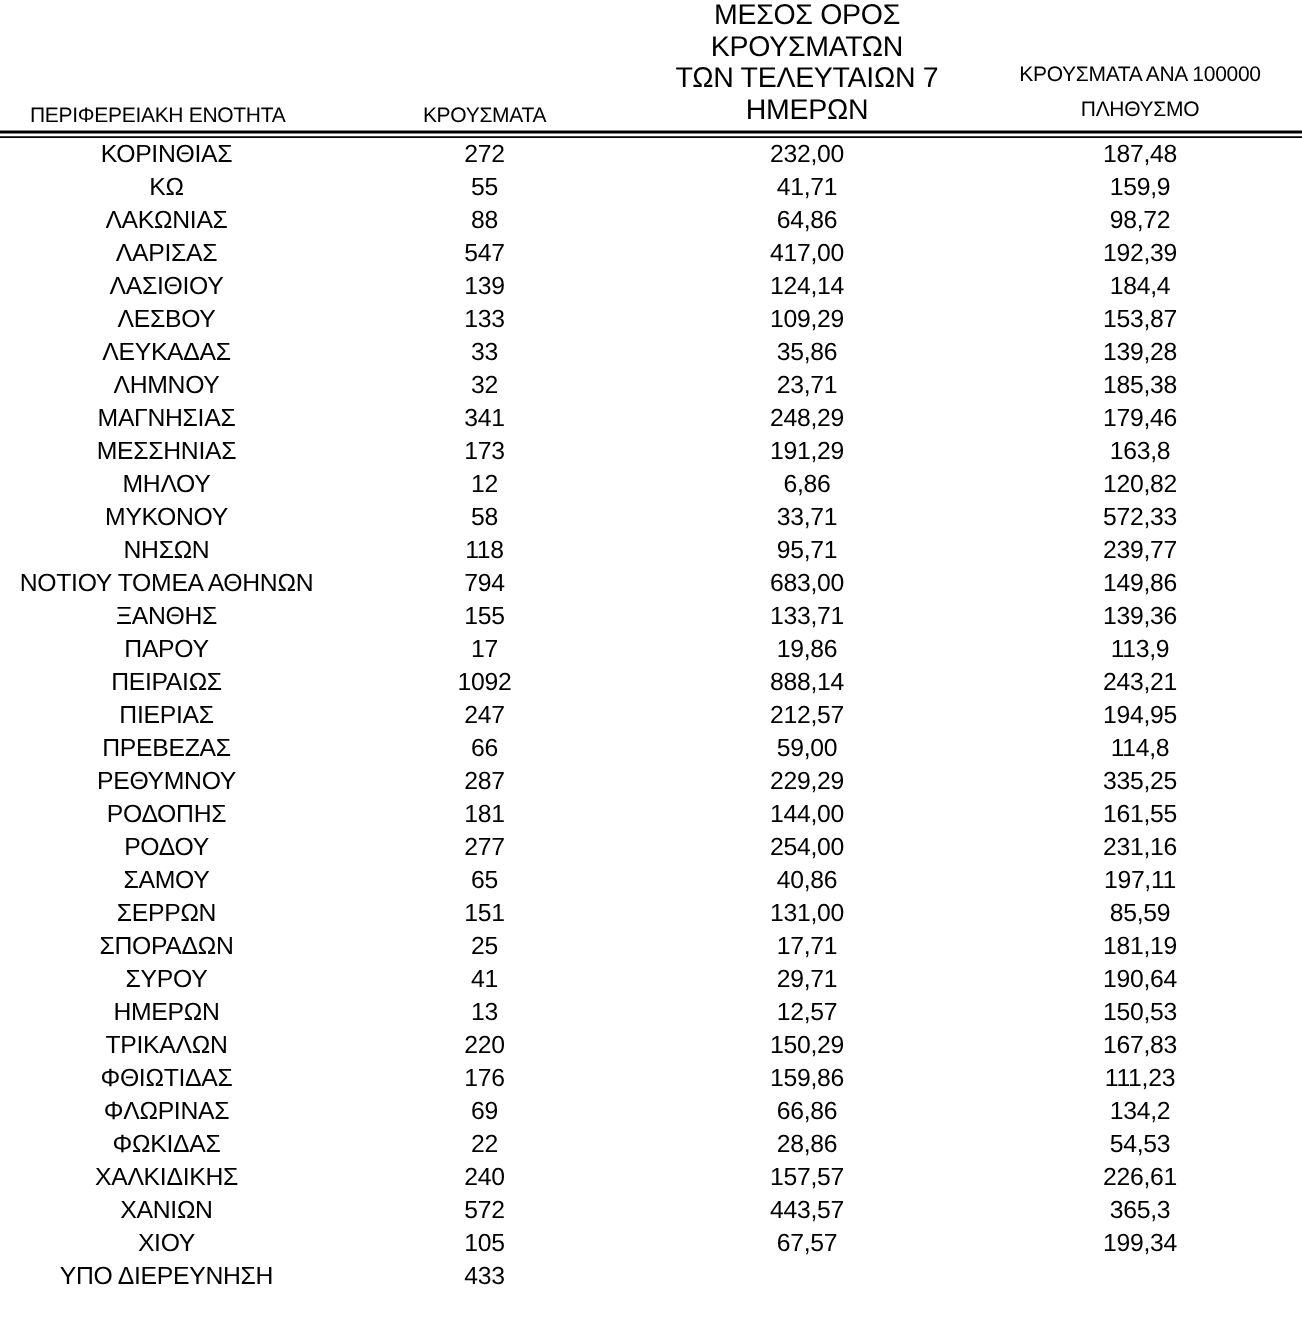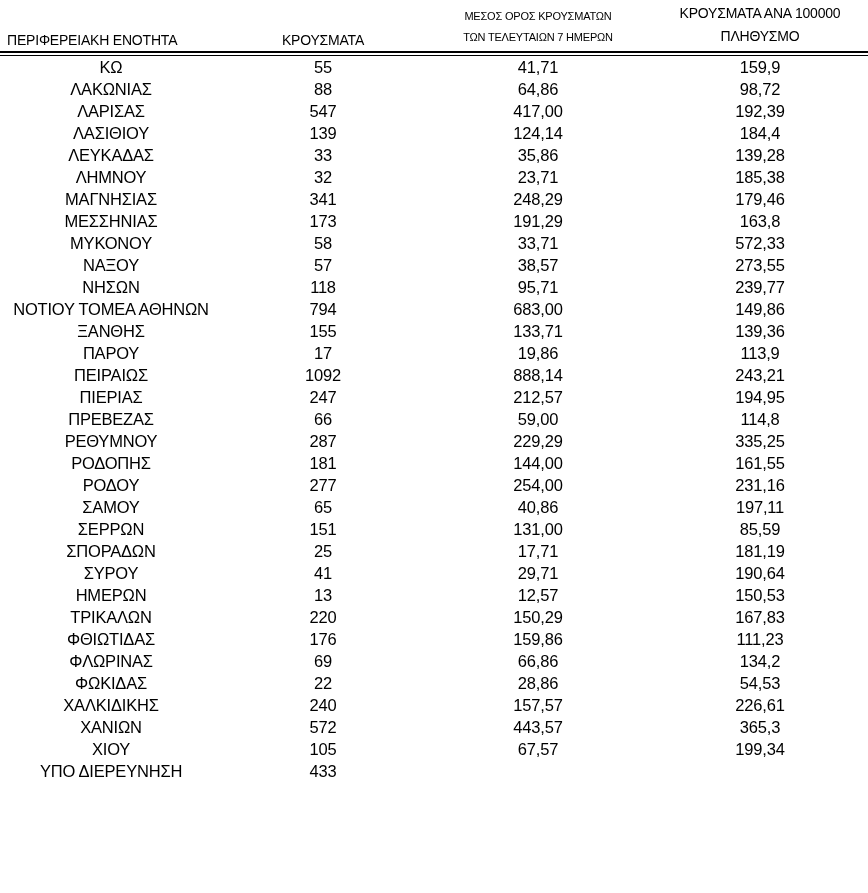--- a/index.html
+++ b/index.html
@@ -31,24 +31,24 @@
     height: 48px;
     vertical-align: bottom;
     font-weight: normal;
     font-size: 14px;
     line-height: 1.15;
     padding: 0 0 3px 0;
     text-align: center;
   }
   thead th.h-region {
     text-align: left;
-    padding-left: 7px;
+    padding-left: 20px;
   }
   thead th.h-avg7 {
-    font-size: 11px;
+    font-size: 19px;
   }
   thead th.h-avg7 .hline { line-height: 21px; display: block; }
   thead th.h-per100k .hline { line-height: 23px; display: block; }
 
   tr.divider td {
     height: 2px;
     padding: 0;
     border-top: 2px solid #000000;
     border-bottom: 1px solid #000000;
   }
@@ -85,20 +85,26 @@
         <th class="h-per100k">
           <span class="hline">ΚΡΟΥΣΜΑΤΑ ΑΝΑ 100000</span>
           <span class="hline">ΠΛΗΘΥΣΜΟ</span>
         </th>
       </tr>
       <tr class="divider">
         <td colspan="4"></td>
       </tr>
     </thead>
     <tbody>
+    <tr>
+          <td>ΚΟΡΙΝΘΙΑΣ</td>
+          <td>272</td>
+          <td>232,00</td>
+          <td>187,48</td>
+        </tr>
         <tr>
           <td>ΚΩ</td>
           <td>55</td>
           <td>41,71</td>
           <td>159,9</td>
         </tr>
         <tr>
           <td>ΛΑΚΩΝΙΑΣ</td>
           <td>88</td>
           <td>64,86</td>
@@ -110,20 +116,26 @@
           <td>417,00</td>
           <td>192,39</td>
         </tr>
         <tr>
           <td>ΛΑΣΙΘΙΟΥ</td>
           <td>139</td>
           <td>124,14</td>
           <td>184,4</td>
         </tr>
         <tr>
+          <td>ΛΕΣΒΟΥ</td>
+          <td>133</td>
+          <td>109,29</td>
+          <td>153,87</td>
+        </tr>
+        <tr>
           <td>ΛΕΥΚΑΔΑΣ</td>
           <td>33</td>
           <td>35,86</td>
           <td>139,28</td>
         </tr>
         <tr>
           <td>ΛΗΜΝΟΥ</td>
           <td>32</td>
           <td>23,71</td>
           <td>185,38</td>
@@ -134,32 +146,32 @@
           <td>248,29</td>
           <td>179,46</td>
         </tr>
         <tr>
           <td>ΜΕΣΣΗΝΙΑΣ</td>
           <td>173</td>
           <td>191,29</td>
           <td>163,8</td>
         </tr>
         <tr>
+          <td>ΜΗΛΟΥ</td>
+          <td>12</td>
+          <td>6,86</td>
+          <td>120,82</td>
+        </tr>
+        <tr>
           <td>ΜΥΚΟΝΟΥ</td>
           <td>58</td>
           <td>33,71</td>
           <td>572,33</td>
         </tr>
         <tr>
-          <td>ΝΑΞΟΥ</td>
-          <td>57</td>
-          <td>38,57</td>
-          <td>273,55</td>
-        </tr>
-        <tr>
           <td>ΝΗΣΩΝ</td>
           <td>118</td>
           <td>95,71</td>
           <td>239,77</td>
         </tr>
         <tr>
           <td>ΝΟΤΙΟΥ ΤΟΜΕΑ ΑΘΗΝΩΝ</td>
           <td>794</td>
           <td>683,00</td>
           <td>149,86</td>

